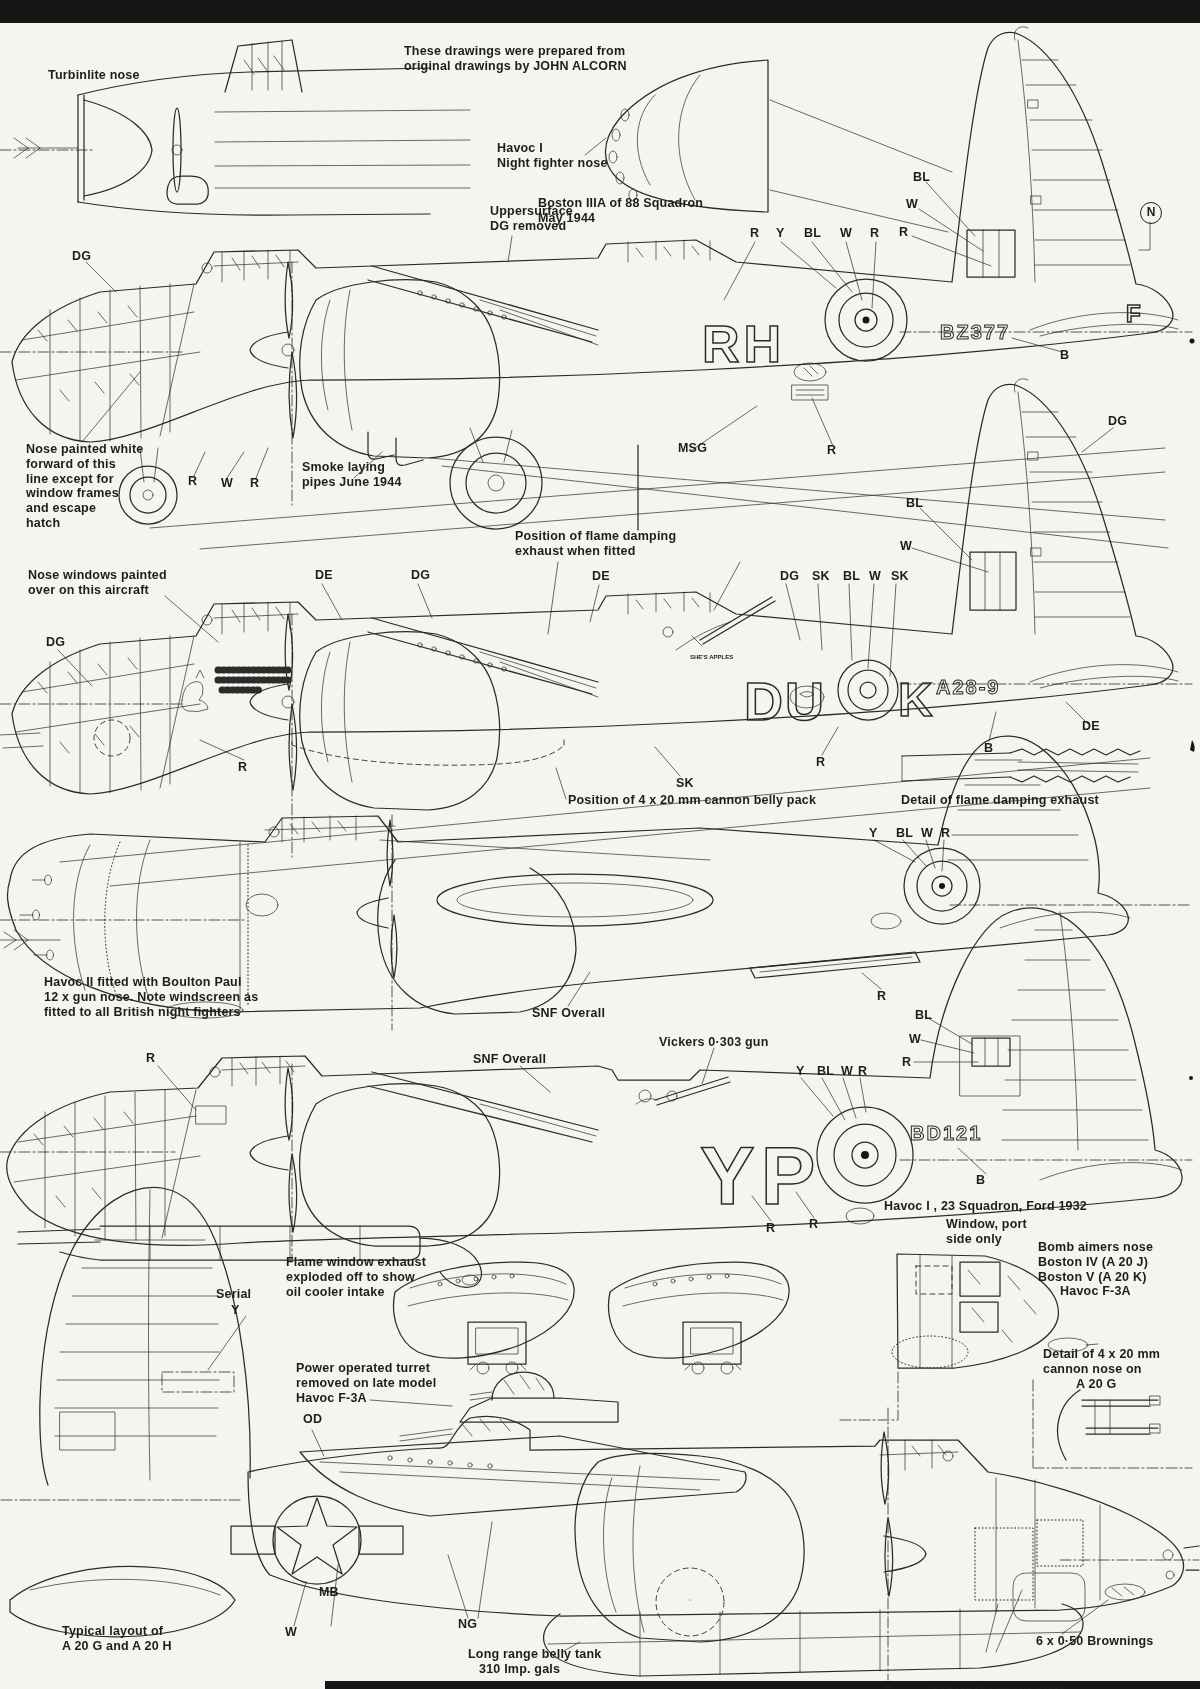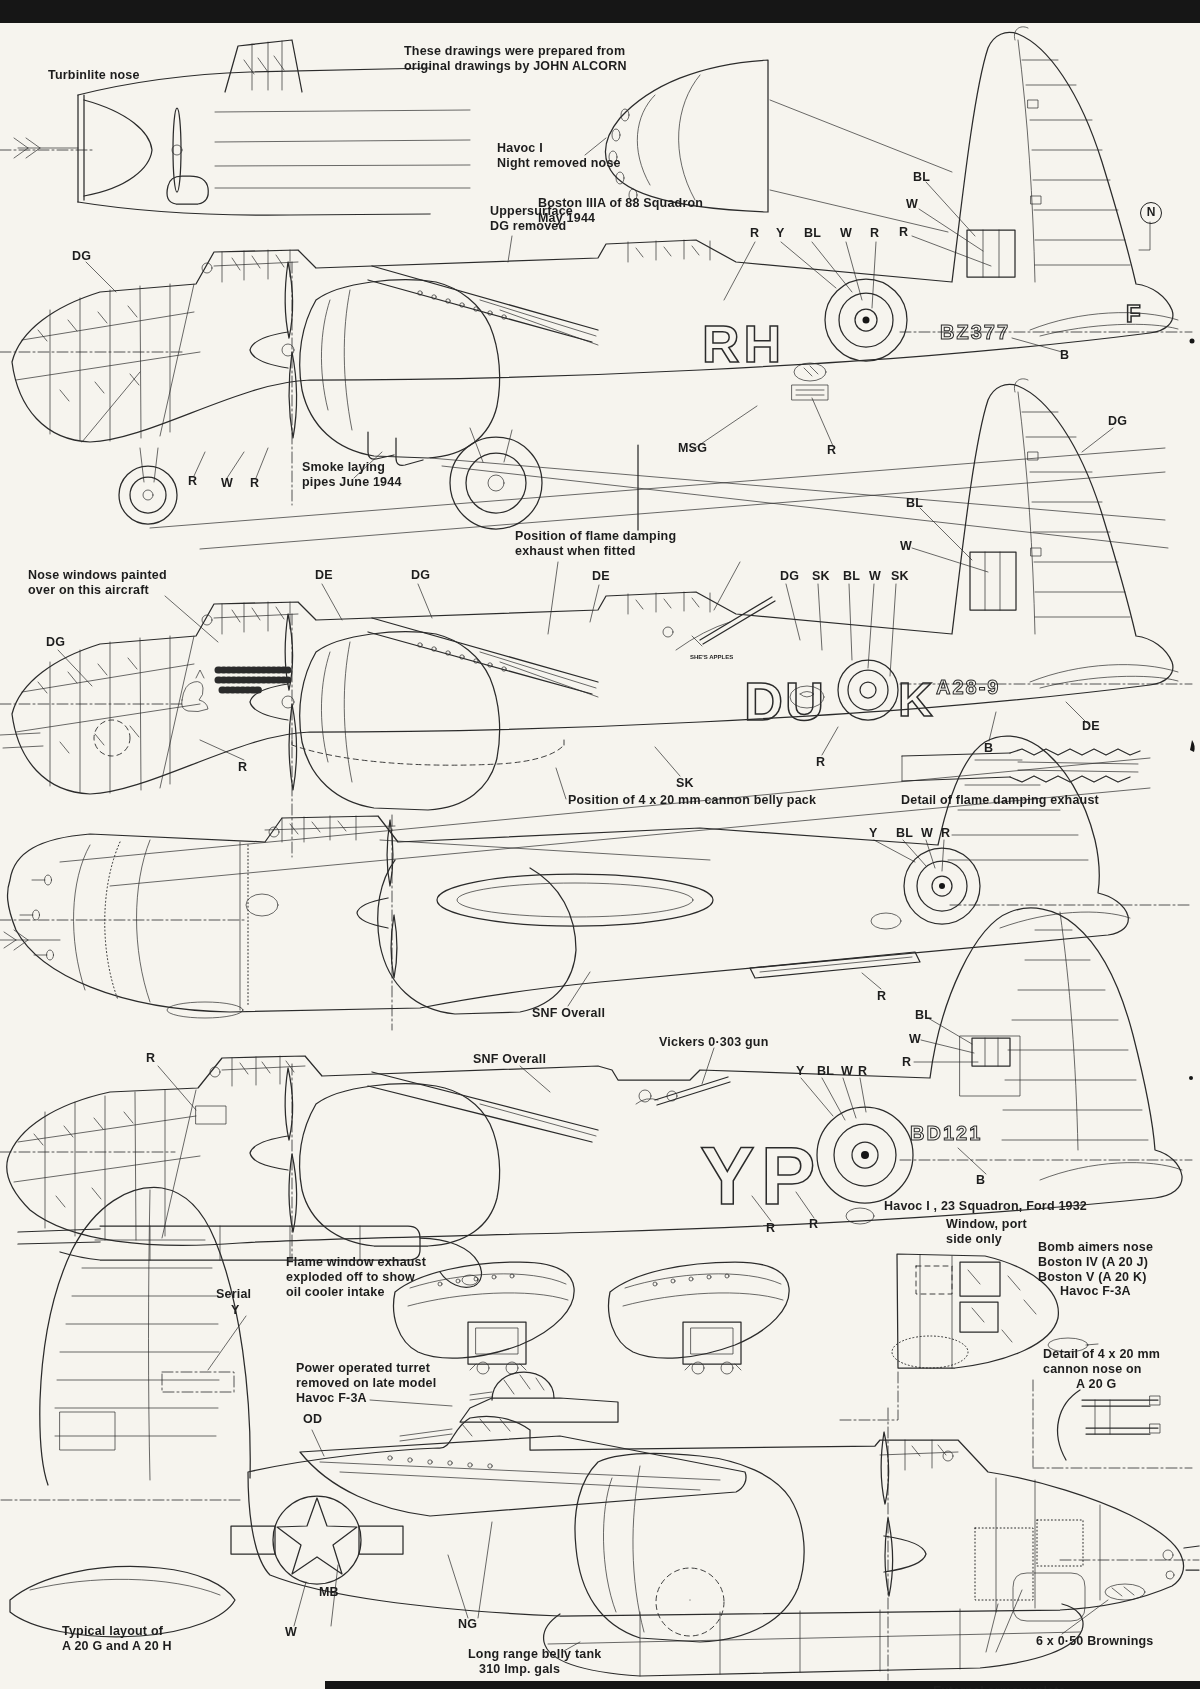--- a/index.html
+++ b/index.html
@@ -472,35 +472,41 @@
       <path d="M986,1652 L998,1604 M996,1652 L1022,1590"></path>
       <path d="M246,1316 L208,1370 M312,1430 L324,1456"></path>
     </g>
   </g>
 </svg>
 
 <div class="lbl" style="left:48px;top:68px">Turbinlite nose</div>
 <div class="lbl" style="left:404px;top:44px">These drawings were prepared from
 original drawings by JOHN ALCORN</div>
 <div class="lbl" style="left:497px;top:141px">Havoc I
-Night removed nose</div>
+Night fighter nose</div>
 
 <div class="lbl" style="left:538px;top:196px"><span class="und">Boston IIIA of 88 Squadron</span><br><span>May 1944</span></div>
 <div class="lbl" style="left:490px;top:204px;width:90px">Uppersurface
 DG removed</div>
 <div class="lbl" style="left:913px;top:170px">BL</div>
 <div class="lbl" style="left:906px;top:197px">W</div>
 <div class="lbl" style="left:899px;top:225px">R</div>
 <div class="lbl" style="left:750px;top:226px">R</div>
 <div class="lbl" style="left:776px;top:226px">Y</div>
 <div class="lbl" style="left:804px;top:226px">BL</div>
 <div class="lbl" style="left:840px;top:226px">W</div>
 <div class="lbl" style="left:870px;top:226px">R</div>
 <div class="ncirc" style="left:1140px;top:202px">N</div>
 <div class="lbl" style="left:72px;top:249px">DG</div>
+<div class="lbl" style="left:26px;top:442px;width:130px">Nose painted white
+forward of this
+line except for
+window frames
+and escape
+hatch</div>
 <div class="lbl" style="left:188px;top:474px">R</div>
 <div class="lbl" style="left:221px;top:476px">W</div>
 <div class="lbl" style="left:250px;top:476px">R</div>
 <div class="lbl" style="left:302px;top:460px">Smoke laying
 pipes June 1944</div>
 <div class="lbl" style="left:678px;top:441px">MSG</div>
 <div class="lbl" style="left:827px;top:443px">R</div>
 <div class="lbl" style="left:1060px;top:348px">B</div>
 
 <div class="lbl" style="left:1108px;top:414px">DG</div>
@@ -525,20 +531,21 @@
 <div class="lbl" style="left:238px;top:760px">R</div>
 <div class="lbl" style="left:676px;top:776px">SK</div>
 <div class="lbl" style="left:816px;top:755px">R</div>
 <div class="lbl" style="left:568px;top:793px">Position of 4 x 20 mm cannon belly pack</div>
 <div class="lbl" style="left:901px;top:793px">Detail of flame damping exhaust</div>
 
 <div class="lbl" style="left:869px;top:826px">Y</div>
 <div class="lbl" style="left:896px;top:826px">BL</div>
 <div class="lbl" style="left:921px;top:826px">W</div>
 <div class="lbl" style="left:941px;top:826px">R</div>
+<div class="lbl" style="left:44px;top:975px;width:260px"><span class="und">Havoc II fitted with Boulton Paul</span><br><span class="und">12 x gun</span><span> nose. Note windscreen as</span><br><span>fitted to all British night fighters</span></div>
 <div class="lbl" style="left:532px;top:1006px">SNF Overall</div>
 <div class="lbl" style="left:877px;top:989px">R</div>
 
 <div class="lbl" style="left:473px;top:1052px">SNF Overall</div>
 <div class="lbl" style="left:659px;top:1035px">Vickers 0·303 gun</div>
 <div class="lbl" style="left:146px;top:1051px">R</div>
 <div class="lbl" style="left:796px;top:1064px">Y</div>
 <div class="lbl" style="left:817px;top:1064px">BL</div>
 <div class="lbl" style="left:841px;top:1064px">W</div>
 <div class="lbl" style="left:858px;top:1064px">R</div>

